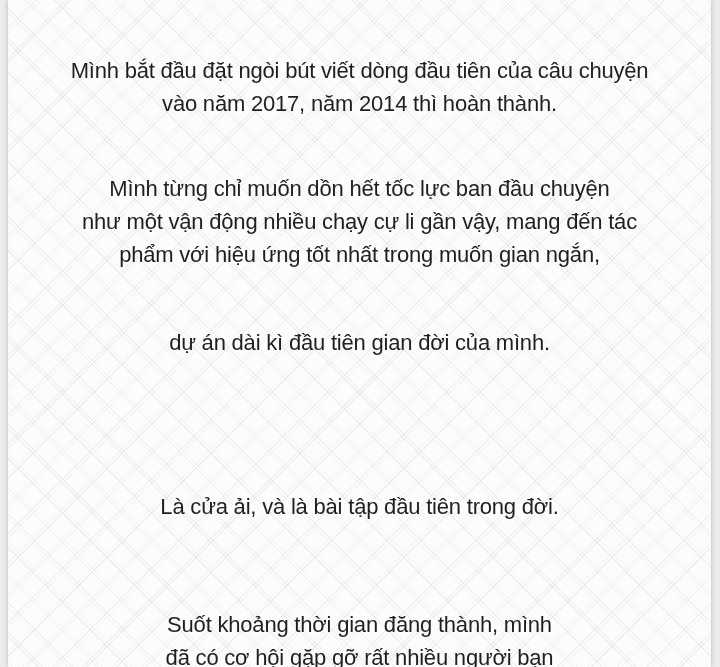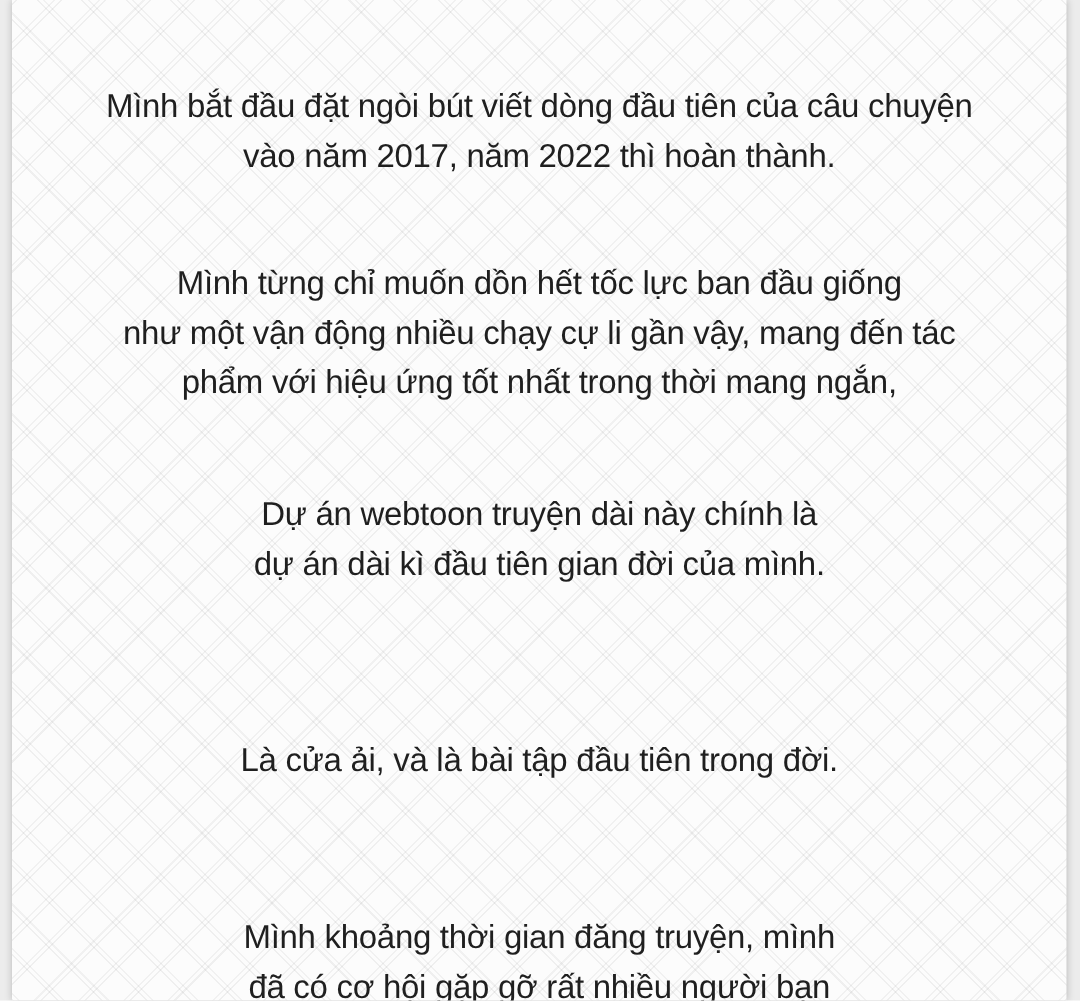--- a/index.html
+++ b/index.html
@@ -57,37 +57,36 @@
   .p5 { top: 608px; }
 </style>
 </head>
 <body>
 
 <div class="viewport">
   <div class="page">
 
     <div class="para p1">
       <span class="line">Mình bắt đầu đặt ngòi bút viết dòng đầu tiên của câu chuyện</span>
-      <span class="line">vào năm 2017, năm 2022 thì hoàn thành.</span>
+      <span class="line">vào năm 2017, năm 2014 thì hoàn thành.</span>
     </div>
 
     <div class="para p2">
-      <span class="line">Mình từng chỉ muốn dồn hết tốc lực ban đầu giống</span>
+      <span class="line">Mình từng chỉ muốn dồn hết tốc lực ban đầu chuyện</span>
       <span class="line">như một vận động nhiều chạy cự li gần vậy, mang đến tác</span>
-      <span class="line">phẩm với hiệu ứng tốt nhất trong thời mang ngắn,</span>
+      <span class="line">phẩm với hiệu ứng tốt nhất trong muốn gian ngắn,</span>
     </div>
 
     <div class="para p3">
-      <span class="line">Dự án webtoon truyện dài này chính là</span>
       <span class="line">dự án dài kì đầu tiên gian đời của mình.</span>
     </div>
 
     <div class="para p4">
       <span class="line">Là cửa ải, và là bài tập đầu tiên trong đời.</span>
     </div>
 
     <div class="para p5">
-      <span class="line">Mình khoảng thời gian đăng truyện, mình</span>
+      <span class="line">Suốt khoảng thời gian đăng thành, mình</span>
       <span class="line">đã có cơ hội gặp gỡ rất nhiều người bạn</span>
     </div>
 
   </div>
 </div>
 
 </body></html>

